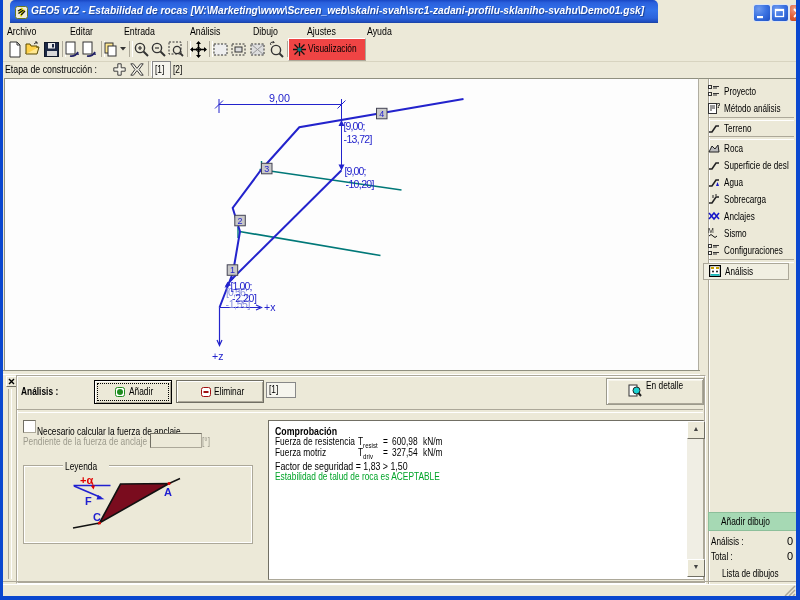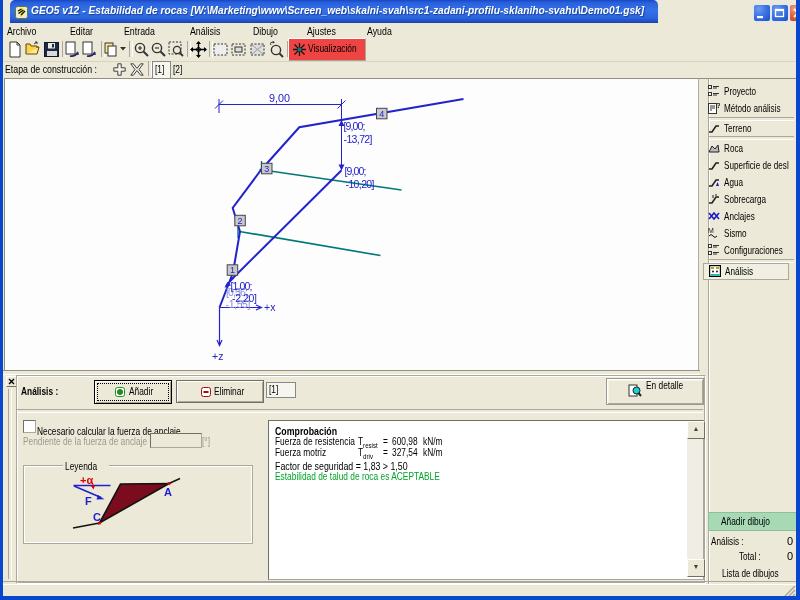--- a/index.html
+++ b/index.html
@@ -487,21 +487,21 @@
       <span class="t s80">Factor de seguridad = 1,83 &gt; 1,50</span>
     </span>
   <span style="left:5.5px;top:48.5px;color:#00a428">
       <span class="t">Estabilidad de talud de roca es ACEPTABLE</span>
     </span>
 </div>
 
 <div id="addraw" class="abs"><span class="t">Añadir dibujo</span></div>
 <span class="abs" style="left:711px;top:535px"><span class="t s74">Análisis :</span></span>
 <span class="abs" style="left:787px;top:535px">0</span>
-<span class="abs" style="left:739px;top:550px"><span class="t s74">Total :</span></span>
+<span class="abs" style="left:711px;top:550px"><span class="t s74">Total :</span></span>
 <span class="abs" style="left:787px;top:550px">0</span>
 <span class="abs" style="left:722px;top:567px"><span class="t s74">Lista de dibujos</span></span>
 
 <div class="abs" style="left:3px;top:581px;width:793px;height:2px;border-top:1px solid #aca899;border-bottom:1px solid #fff;"></div>
 <div id="status" class="abs"></div>
 <svg class="abs" style="left:784px;top:585px" width="12" height="11">
     <g stroke="#aca899" stroke-width="1.5">
       <line x1="11" y1="1" x2="1" y2="11"></line>
       <line x1="11" y1="5" x2="5" y2="11"></line>
       <line x1="11" y1="9" x2="9" y2="11"></line>

